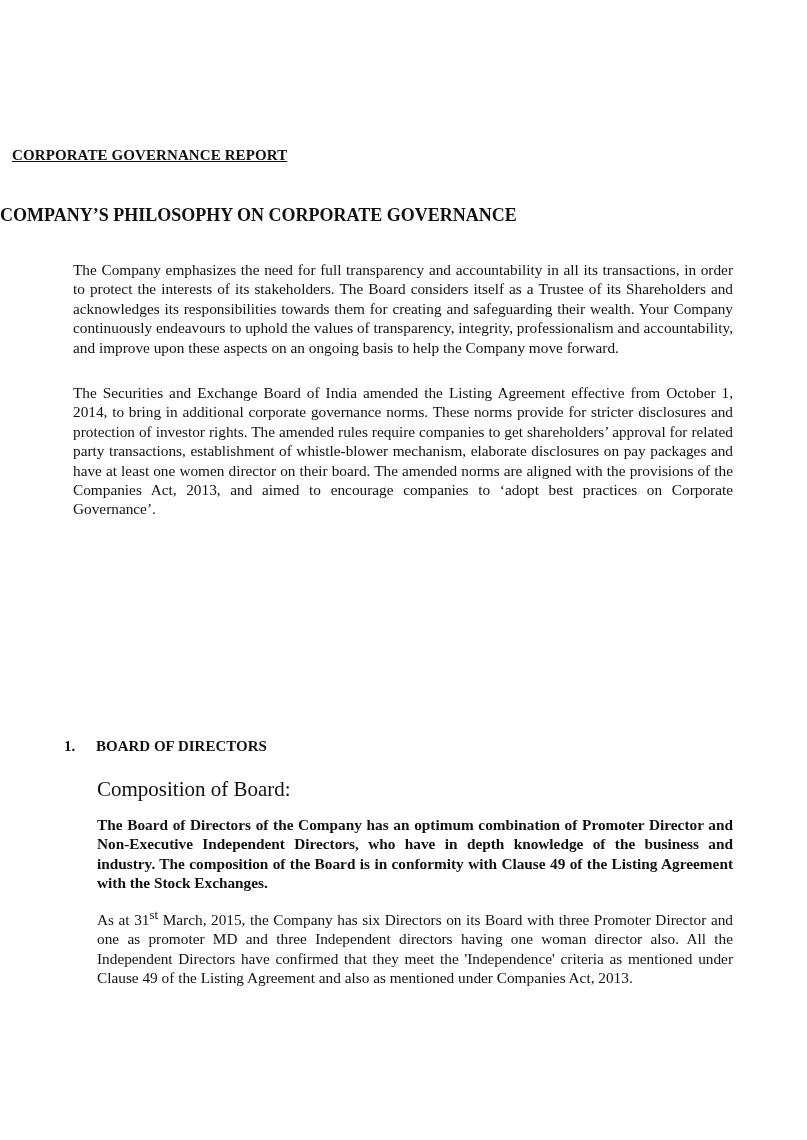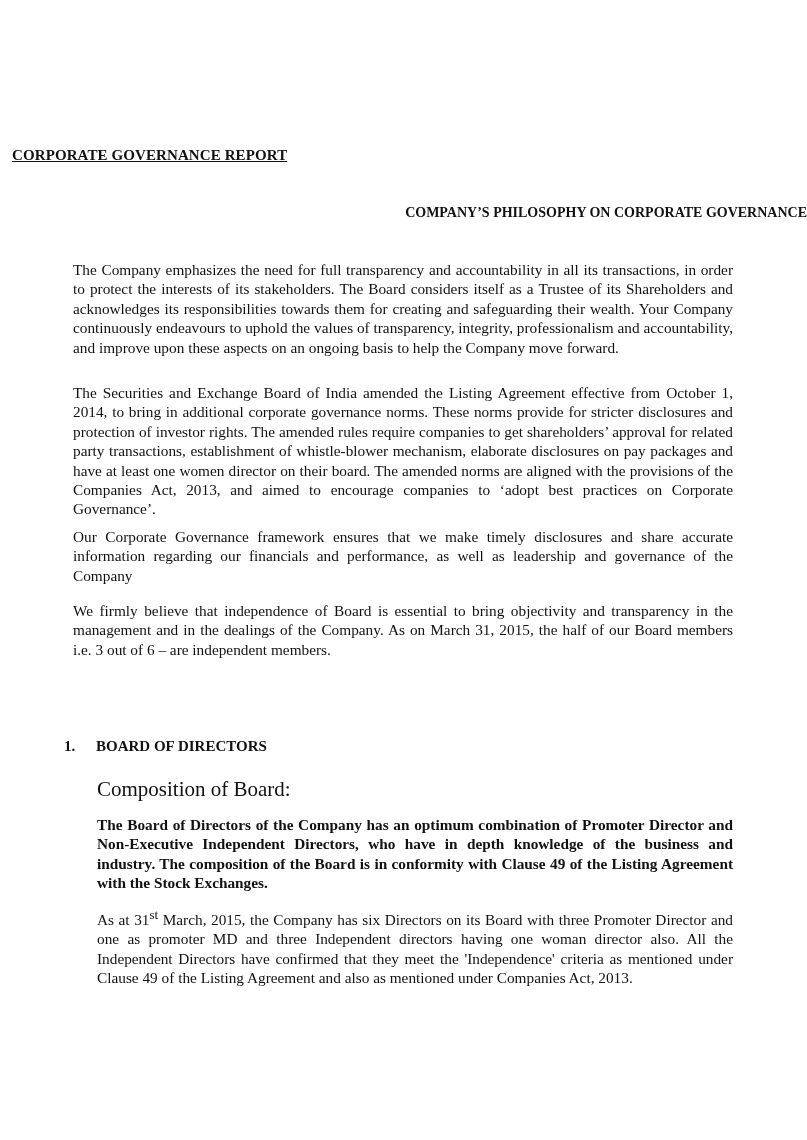--- a/index.html
+++ b/index.html
@@ -1,22 +1,22 @@
 <!DOCTYPE html>
 <html><head>
 <meta charset="utf-8">
 <style>
   html, body { margin: 0; padding: 0; background: #ffffff; }
   body { width: 807px; height: 1140px; position: relative; overflow: hidden;
          font-family: "Liberation Serif", "DejaVu Serif", serif; color: #111; }
   .page { position: absolute; left: 0; top: 0; width: 807px; height: 1140px; }
   .title { position: absolute; top: 147px; left: 12px; width: 805px; text-align: left;
            font-weight: bold; font-size: 15px; text-decoration: underline; letter-spacing: 0.1px; }
-  .subtitle { position: absolute; top: 205px; left: 0; width: 807px; text-align: right;
-              font-weight: bold; font-size: 14px; }
+  .subtitle { position: absolute; top: 205px; left: 0; width: 807px; text-align: left;
+              font-weight: bold; font-size: 18px; }
   .para { position: absolute; left: 73px; width: 660px; font-size: 15.3px; line-height: 19.4px;
           text-align: justify; margin: 0; }
   .para.last-left { text-align-last: left; }
   .p1 { top: 260px; }
   .p2 { top: 383px; }
   .p3 { top: 527px; }
   .p4 { top: 601px; }
   .sec-head { position: absolute; top: 738px; left: 64px; font-weight: bold; font-size: 15px; }
   .sec-num { display: inline-block; width: 32px; }
   .sub-head { position: absolute; top: 777px; left: 97px; font-weight: normal; font-size: 21px; }
@@ -27,22 +27,20 @@
 </style>
 </head>
 <body>
 
 <div class="page">
   <div class="title">CORPORATE GOVERNANCE REPORT</div>
   <div class="subtitle">COMPANY’S PHILOSOPHY ON CORPORATE GOVERNANCE</div>
 
   <p class="para last-left p1">The Company emphasizes the need for full transparency and accountability in all its transactions, in order to protect the interests of its stakeholders. The Board considers itself as a Trustee of its Shareholders and acknowledges its responsibilities towards them for creating and safeguarding their wealth. Your Company continuously endeavours to uphold the values of transparency, integrity, professionalism and accountability, and improve upon these aspects on an ongoing basis to help the Company move forward.</p>
   <p class="para last-left p2">The Securities and Exchange Board of India amended the Listing Agreement effective from October 1, 2014, to bring in additional corporate governance norms. These norms provide for stricter disclosures and protection of investor rights. The amended rules require companies to get shareholders’ approval for related party transactions, establishment of whistle-blower mechanism, elaborate disclosures on pay packages and have at least one women director on their board. The amended norms are aligned with the provisions of the Companies Act, 2013, and aimed to encourage companies to ‘adopt best practices on Corporate Governance’.</p>
-  <p class="para last-left p3">Our Corporate Governance framework ensures that we make timely disclosures and share accurate information regarding our financials and performance, as well as leadership and governance of the Company</p>
-  <p class="para last-left p4">We firmly believe that independence of Board is essential to bring objectivity and transparency in the management and in the dealings of the Company.  As on March 31, 2015, the half of our Board members i.e. 3 out of 6 – are independent members.</p>
 
   <div class="sec-head">
     <span class="sec-num">1.</span><span>BOARD OF DIRECTORS</span>
   </div>
   <div class="sub-head">Composition of Board:</div>
 
   <p class="para ip last-left p5">The Board of Directors of the Company has an optimum combination of Promoter Director and Non-Executive Independent Directors, who have in depth knowledge of the business and industry. The composition of the Board is in conformity with Clause 49 of the Listing Agreement with the Stock Exchanges.</p>
   <p class="para ip last-left p6"><span>As at 31</span><sup>st</sup><span> March, 2015, the Company has six Directors on its Board with three Promoter Director and one as promoter MD and three Independent directors having one woman director also. All the Independent Directors have confirmed that they meet the 'Independence' criteria as mentioned under Clause 49 of the Listing Agreement and also as mentioned under Companies Act, 2013.</span></p>
 </div>
 

